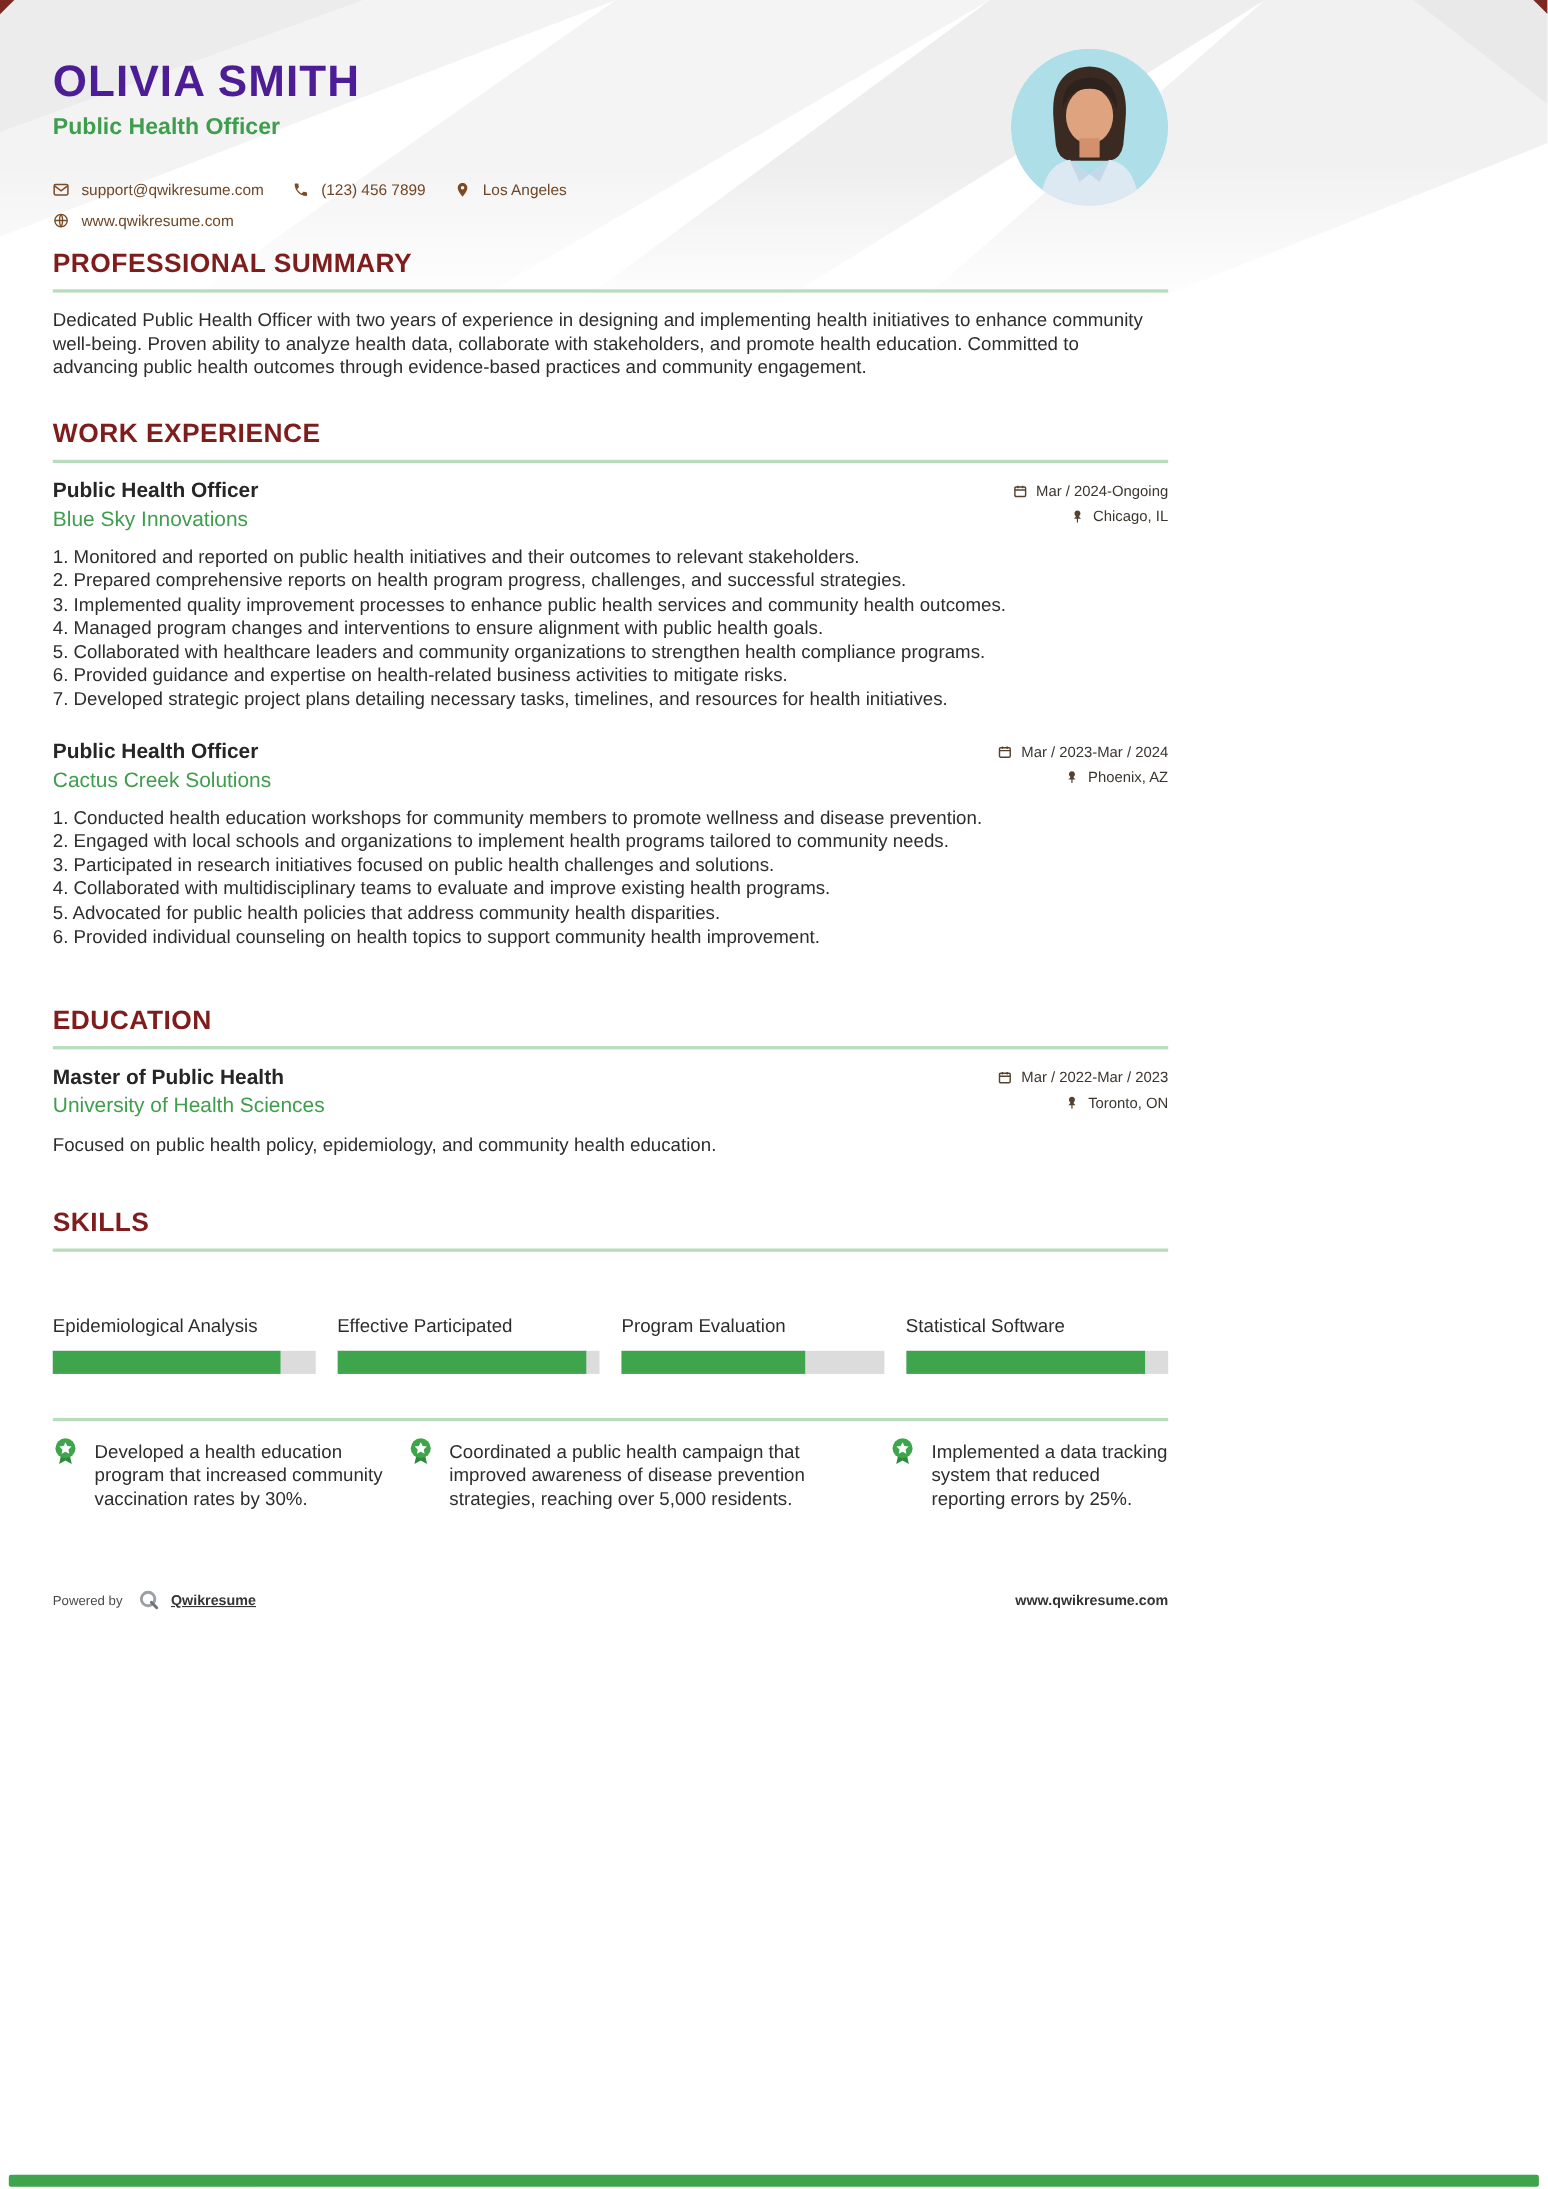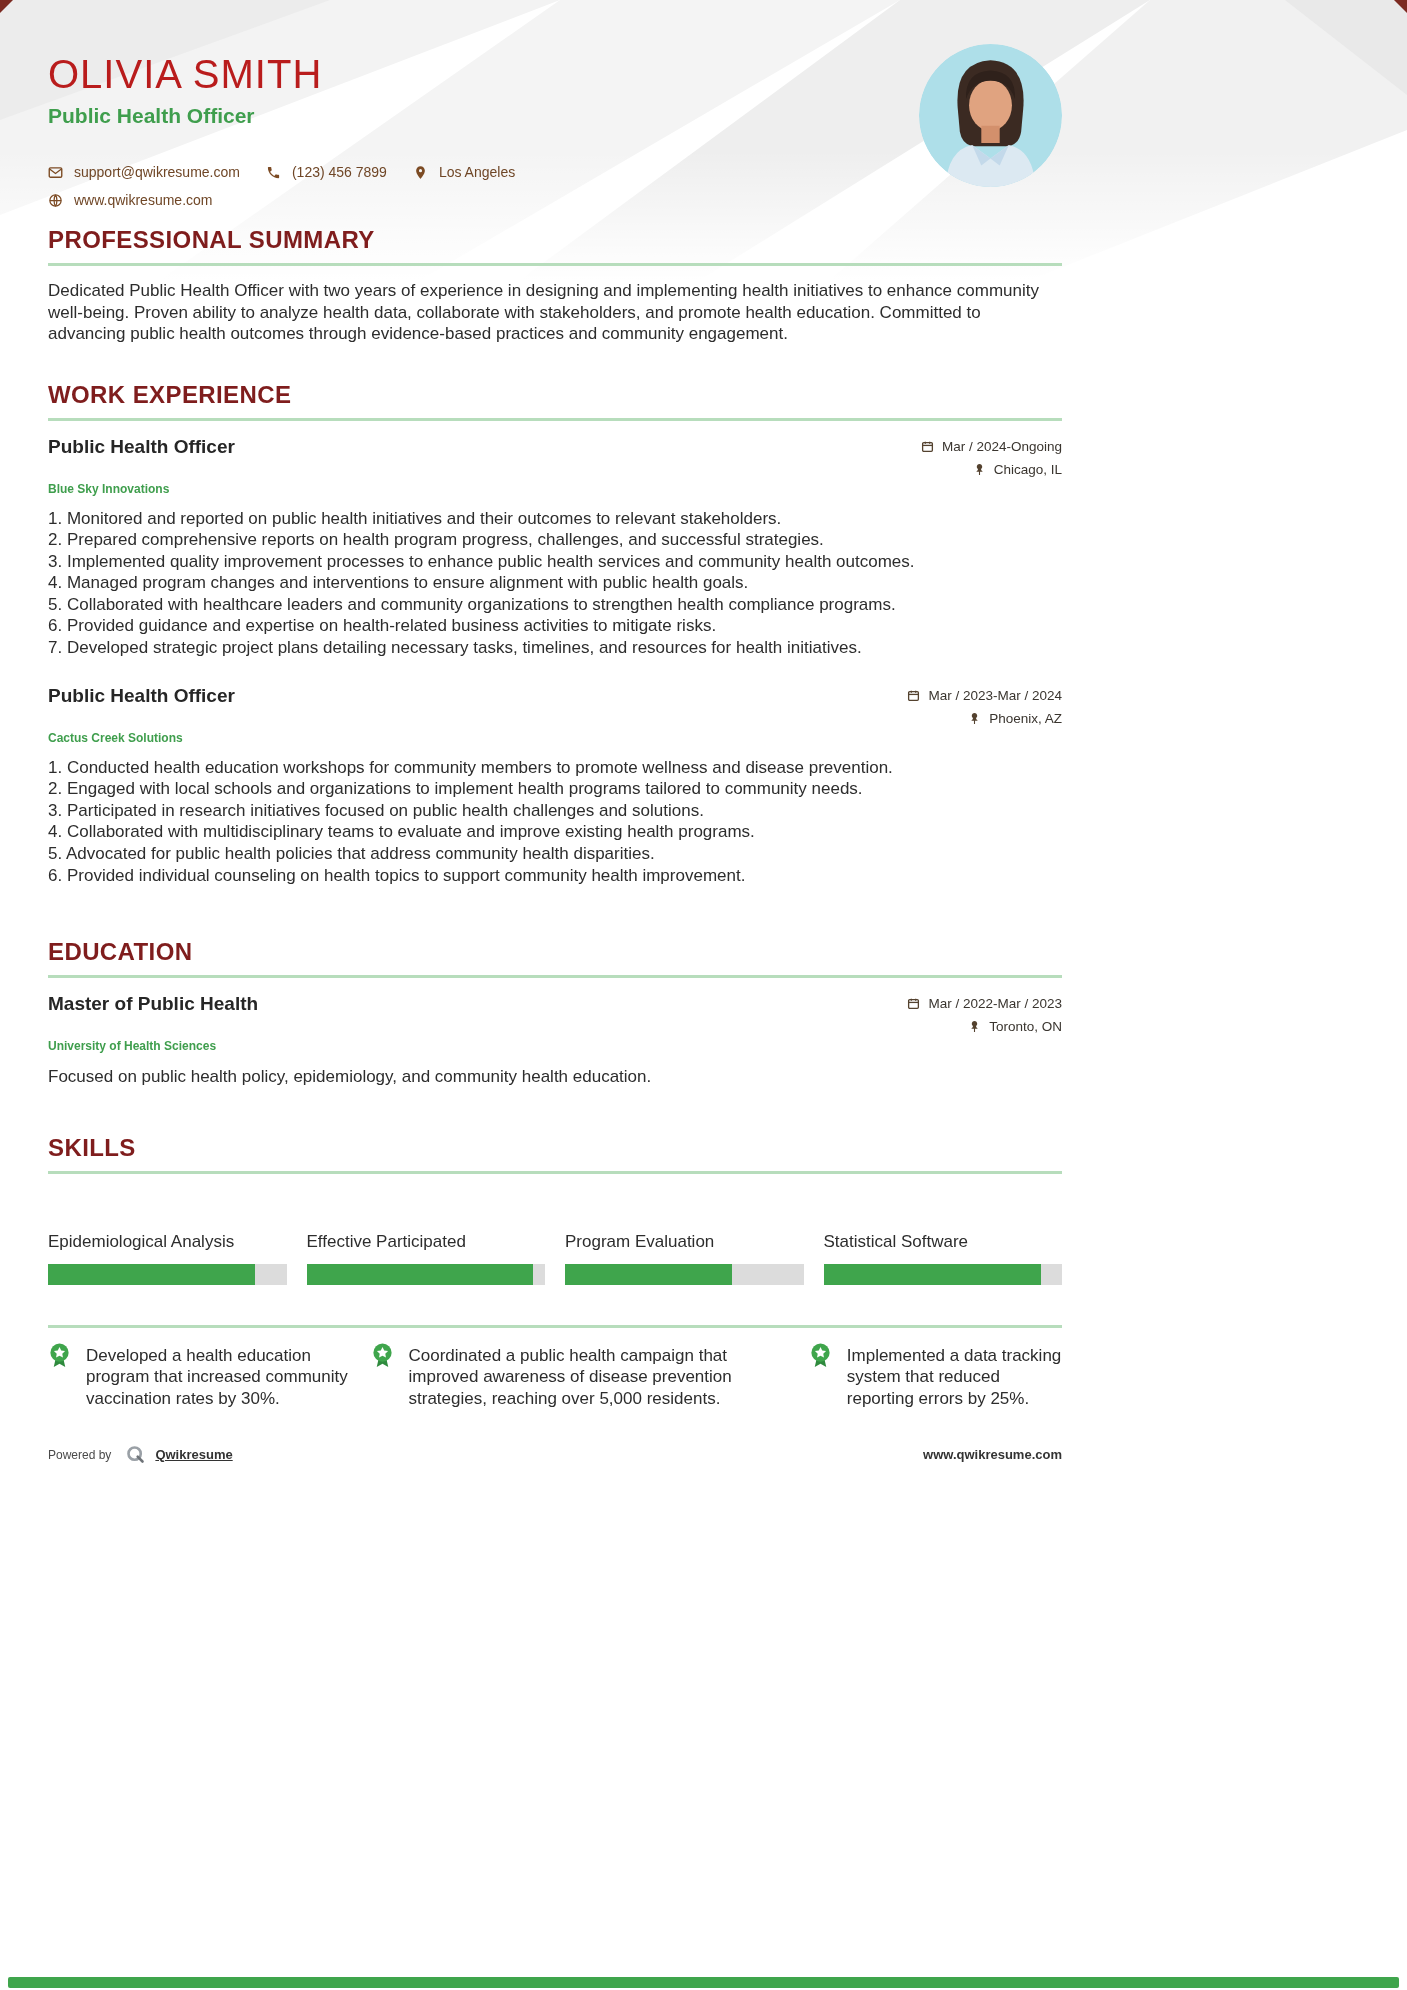--- a/index.html
+++ b/index.html
@@ -12,21 +12,21 @@
   .header-bg { position:absolute; top:0; left:0; width:1407px; height:280px; display:block; }
 
   .corner { position:absolute; top:0; width:0; height:0; }
   .corner-tl { left:0; border-top:13px solid #7c2a21; border-right:13px solid transparent; }
   .corner-tr { right:0; border-top:13px solid #7c2a21; border-left:13px solid transparent; }
 
   .content { position:relative; width:1014px; margin-left:48px; }
 
   
   .header { position:relative; height:218px; padding-top:52px; }
-  .name { font-size:40px; font-weight:400; color:#b91c1c; letter-spacing:1px; }
+  .name { font-size:40px; font-weight:700; color:#4c1d95; letter-spacing:1px; }
   .headline { font-size:21px; font-weight:700; color:#3f9e4d; margin-top:7px; }
   .contact-rows { margin-top:36px; display:flex; flex-direction:column; gap:12px; }
   .contact-row { display:flex; align-items:center; gap:26px; }
   .contact-item { display:flex; align-items:center; gap:11px;
                   font-size:14px; font-weight:500; color:#6f4626; }
   .contact-item svg { width:15px; height:15px; flex:none; }
   .photo { position:absolute; top:44px; right:0; width:143px; height:143px;
            border-radius:50%; overflow:hidden; }
   .photo svg { display:block; width:100%; height:100%; }
 
@@ -35,21 +35,21 @@
   .sec-divider { height:3px; background:#b7ddbc; margin-top:9px; }
 
   .section-summary { margin-top:8px; }
   .summary-text { margin-top:14px; font-size:17px; line-height:21.5px; color:#2d2d2d; }
 
   .section-work { margin-top:36px; }
   .job { margin-top:15px; }
   .job + .job { margin-top:26px; }
   .job-head { display:flex; justify-content:space-between; align-items:flex-start; }
   .job-title { font-size:19px; font-weight:700; color:#262626; }
-  .job-company { font-size:12px; font-weight:700; color:#3f9e4d; margin-top:24px; }
+  .job-company { font-size:19px; font-weight:400; color:#3f9e4d; margin-top:4px; }
   .job-meta { display:flex; flex-direction:column; gap:8px; align-items:flex-end; padding-top:3px; }
   .meta-line { display:flex; align-items:center; gap:8px;
                font-size:13.5px; font-weight:500; color:#3a352f; }
   .meta-line svg { width:13px; height:13px; flex:none; }
   .job-bullets { list-style:none; margin-top:12px; counter-reset:li-c; }
   .job-bullets li { counter-increment:li-c; font-size:17px; line-height:21.6px; color:#2d2d2d; }
   .job-bullets li::before { content:counter(li-c) ". "; }
 
   .section-education { margin-top:52px; }
   .edu-desc { margin-top:13px; font-size:17px; line-height:21.5px; }

